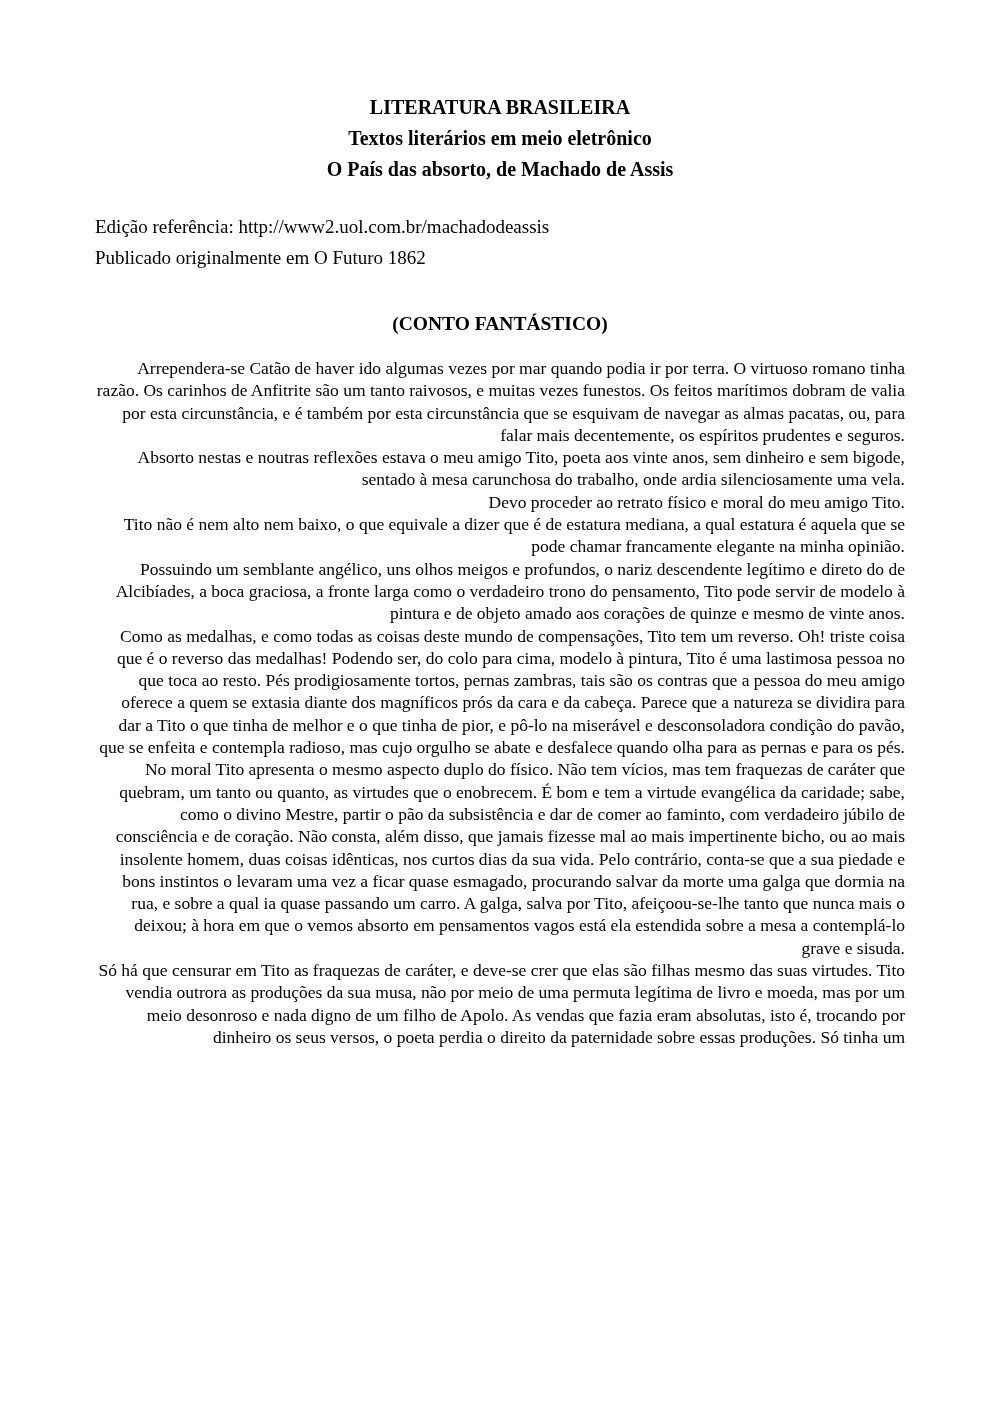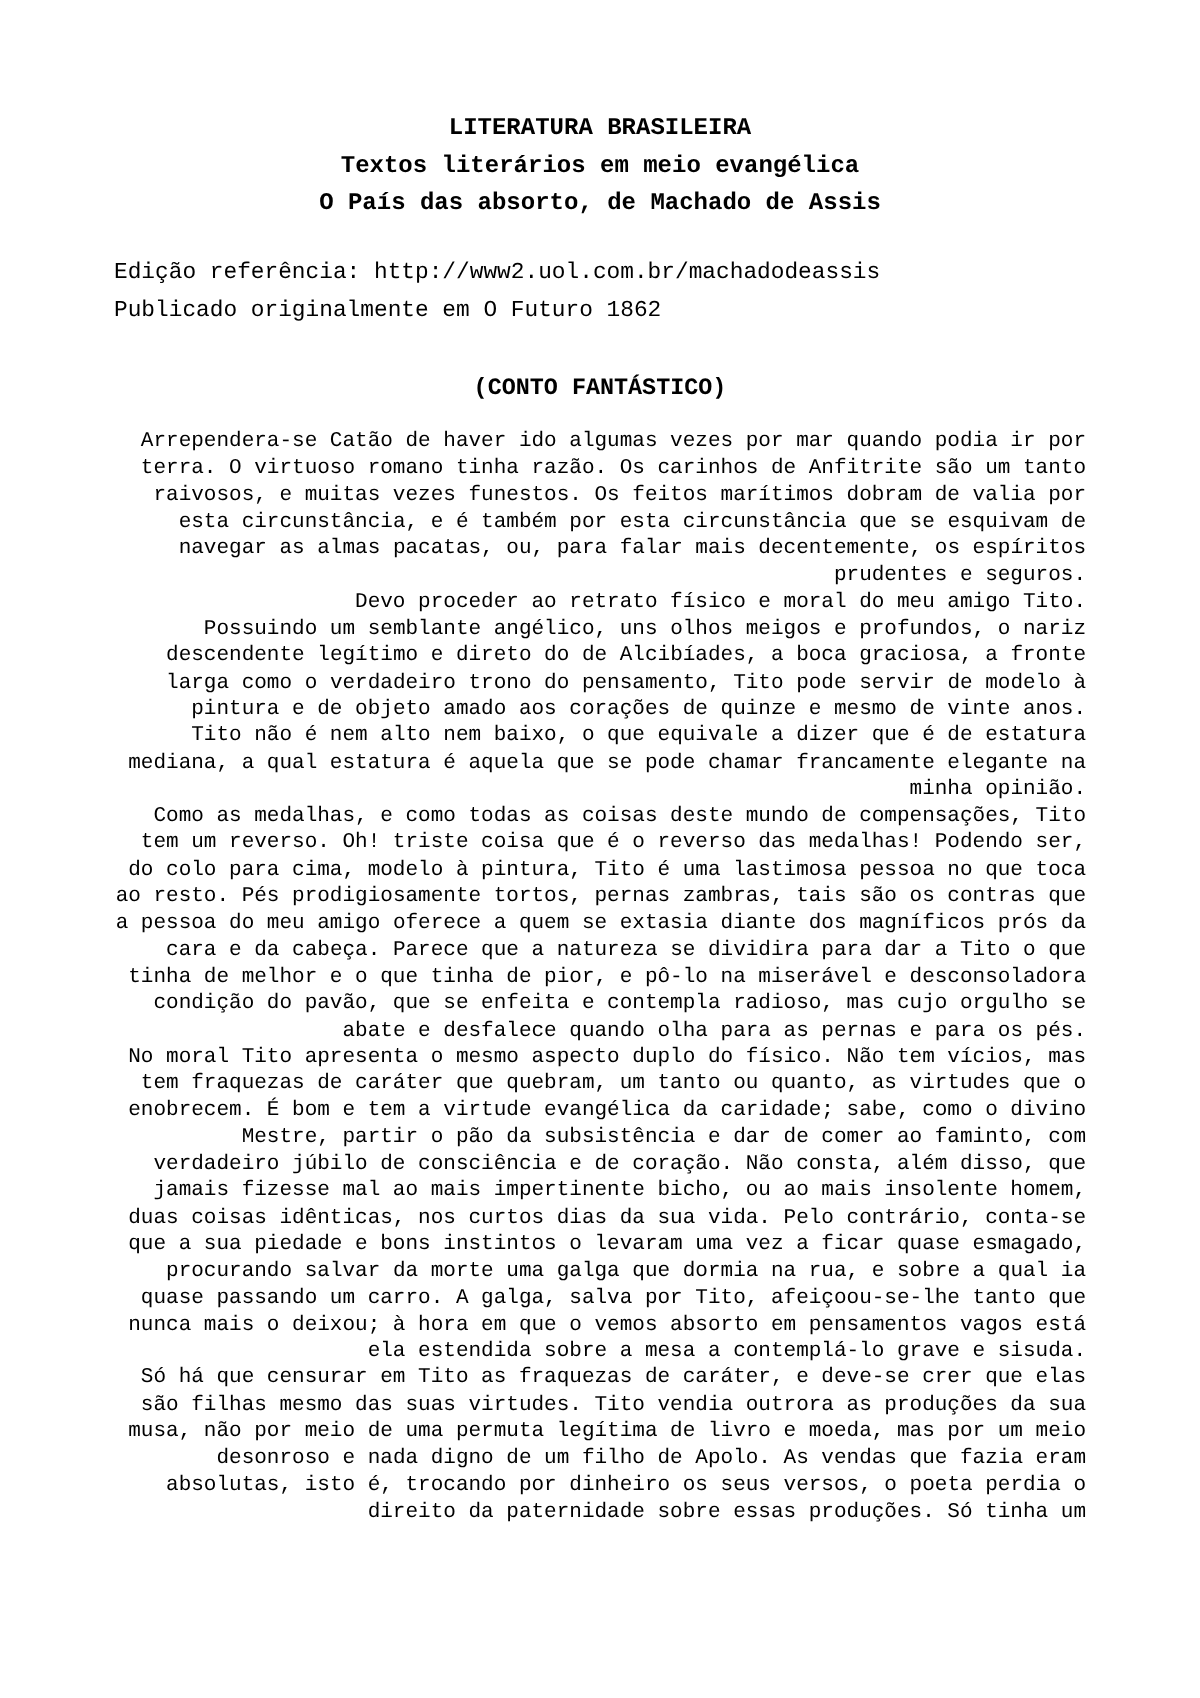--- a/index.html
+++ b/index.html
@@ -4,21 +4,21 @@
 <style>
   * { margin: 0; padding: 0; box-sizing: border-box; }
   html, body { background: #888; }
   .page {
     position: relative;
     width: 1000px;
     height: 1415px;
     margin: 0 auto;
     background: #ffffff;
     color: #000000;
-    font-family: Liberation Mono, monospace;
+    font-family: Liberation Serif, serif;
     padding: 92px 95px 0 95px;
     overflow: hidden;
   }
   .title-block {
     text-align: center;
     font-size: 20px;
     font-weight: bold;
     line-height: 31px;
   }
   .reference-block {
@@ -41,34 +41,35 @@
   }
   .body-text p { margin: 0; }
 </style>
 </head>
 <body>
 
 <div class="page">
 
   <div class="title-block">
     <div>LITERATURA BRASILEIRA</div>
-    <div>Textos literários em meio evangélica</div>
+    <div>Textos literários em meio eletrônico</div>
     <div>O País das absorto, de Machado de Assis</div>
   </div>
 
   <div class="reference-block">
     <div>Edição referência: http://www2.uol.com.br/machadodeassis</div>
     <div>Publicado originalmente em O Futuro 1862</div>
   </div>
 
   <div class="section-heading">(CONTO FANTÁSTICO)</div>
 
   <div class="body-text">
     <p>Arrependera-se Catão de haver ido algumas vezes por mar quando podia ir por terra. O virtuoso romano tinha razão. Os carinhos de Anfitrite são um tanto raivosos, e muitas vezes funestos. Os feitos marítimos dobram de valia por esta circunstância, e é também por esta circunstância que se esquivam de navegar as almas pacatas, ou, para falar mais decentemente, os espíritos prudentes e seguros.</p>
+    <p>Absorto nestas e noutras reflexões estava o meu amigo Tito, poeta aos vinte anos, sem dinheiro e sem bigode, sentado à mesa carunchosa do trabalho, onde ardia silenciosamente uma vela.</p>
     <p>Devo proceder ao retrato físico e moral do meu amigo Tito.</p>
+    <p>Tito não é nem alto nem baixo, o que equivale a dizer que é de estatura mediana, a qual estatura é aquela que se pode chamar francamente elegante na minha opinião.</p>
     <p>Possuindo um semblante angélico, uns olhos meigos e profundos, o nariz descendente legítimo e direto do de Alcibíades, a boca graciosa, a fronte larga como o verdadeiro trono do pensamento, Tito pode servir de modelo à pintura e de objeto amado aos corações de quinze e mesmo de vinte anos.</p>
-    <p>Tito não é nem alto nem baixo, o que equivale a dizer que é de estatura mediana, a qual estatura é aquela que se pode chamar francamente elegante na minha opinião.</p>
     <p>Como as medalhas, e como todas as coisas deste mundo de compensações, Tito tem um reverso. Oh! triste coisa que é o reverso das medalhas! Podendo ser, do colo para cima, modelo à pintura, Tito é uma lastimosa pessoa no que toca ao resto. Pés prodigiosamente tortos, pernas zambras, tais são os contras que a pessoa do meu amigo oferece a quem se extasia diante dos magníficos prós da cara e da cabeça. Parece que a natureza se dividira para dar a Tito o que tinha de melhor e o que tinha de pior, e pô-lo na miserável e desconsoladora condição do pavão, que se enfeita e contempla radioso, mas cujo orgulho se abate e desfalece quando olha para as pernas e para os pés.</p>
     <p>No moral Tito apresenta o mesmo aspecto duplo do físico. Não tem vícios, mas tem fraquezas de caráter que quebram, um tanto ou quanto, as virtudes que o enobrecem. É bom e tem a virtude evangélica da caridade; sabe, como o divino Mestre, partir o pão da subsistência e dar de comer ao faminto, com verdadeiro júbilo de consciência e de coração. Não consta, além disso, que jamais fizesse mal ao mais impertinente bicho, ou ao mais insolente homem, duas coisas idênticas, nos curtos dias da sua vida. Pelo contrário, conta-se que a sua piedade e bons instintos o levaram uma vez a ficar quase esmagado, procurando salvar da morte uma galga que dormia na rua, e sobre a qual ia quase passando um carro. A galga, salva por Tito, afeiçoou-se-lhe tanto que nunca mais o deixou; à hora em que o vemos absorto em pensamentos vagos está ela estendida sobre a mesa a contemplá-lo grave e sisuda.</p>
     <p>Só há que censurar em Tito as fraquezas de caráter, e deve-se crer que elas são filhas mesmo das suas virtudes. Tito vendia outrora as produções da sua musa, não por meio de uma permuta legítima de livro e moeda, mas por um meio desonroso e nada digno de um filho de Apolo. As vendas que fazia eram absolutas, isto é, trocando por dinheiro os seus versos, o poeta perdia o direito da paternidade sobre essas produções. Só tinha um</p>
   </div>
 
 </div>
 
 </body></html>

